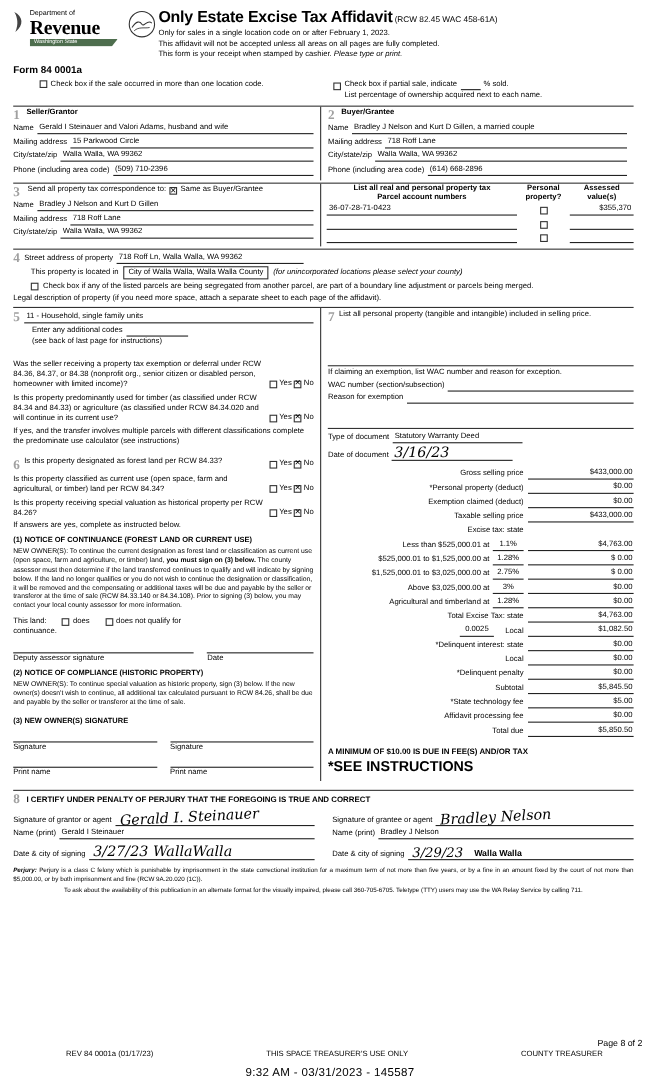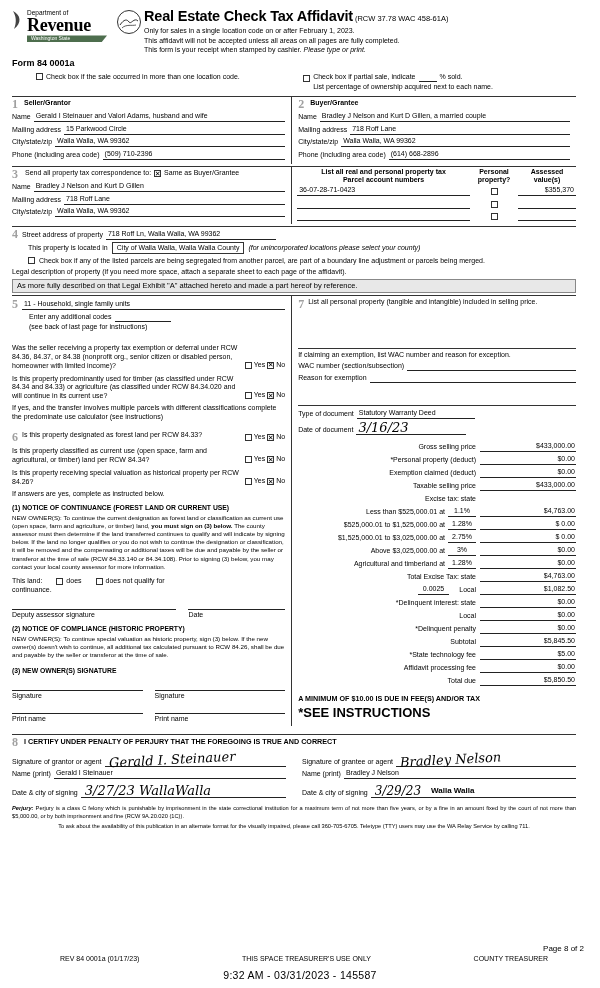--- a/index.html
+++ b/index.html
@@ -118,22 +118,22 @@
       <div class="lg-rev">Revenue</div>
       <svg class="lg-circle" width="26" height="26" viewBox="0 0 26 26">
         <circle cx="13" cy="13" r="11.5" fill="none" stroke="#333" stroke-width="1"></circle>
         <path d="M4 16 C8 10 11 10 13 13 C15 16 18 8 22 12" fill="none" stroke="#333" stroke-width="1"></path>
         <path d="M6 19 C10 15 16 17 20 16" fill="none" stroke="#333" stroke-width="0.8"></path>
       </svg>
       <div class="lg-bar">Washington State</div>
     </div>
     <div class="tblock">
       <div>
-        <span class="ttl">Real Estate Check Tax Affidavit</span>
-        <span class="tref">(RCW 37.78 WAC 458-61A)</span>
+        <span class="ttl">Only Estate Excise Tax Affidavit</span>
+        <span class="tref">(RCW 82.45 WAC 458-61A)</span>
       </div>
       <div class="tnote">Only for sales in a single location code on or after February 1, 2023.</div>
       <div class="tnote">This affidavit will not be accepted unless all areas on all pages are fully completed.</div>
       <div class="tnote"><span>This form is your receipt when stamped by cashier. </span><span class="i">Please type or print.</span></div>
     </div>
   </div>
   <div class="formno">Form 84 0001a</div>
 
   <div class="topchecks">
     <div class="tc-l">
@@ -259,21 +259,20 @@
     <div class="s4row2">
       <span>This property is located in</span>
       <span class="locbox">City of Walla Walla, Walla Walla County</span>
       <span class="i">(for unincorporated locations please select your county)</span>
     </div>
     <div class="s4row3">
       <span class="cb"></span>
       <span>Check box if any of the listed parcels are being segregated from another parcel, are part of a boundary line adjustment or parcels being merged.</span>
     </div>
     <div style="margin-top:2px">Legal description of property (if you need more space, attach a separate sheet to each page of the affidavit).</div>
-    <div class="legalband">As more fully described on that Legal Exhibit "A" attached hereto and made a part hereof by reference.</div>
   </div>
 
   <div class="cols">
 
     <div class="colL">
 
       <div class="qhead">
         <span class="num">5</span>
         <span class="code-u">11 - Household, single family units</span>
       </div>

